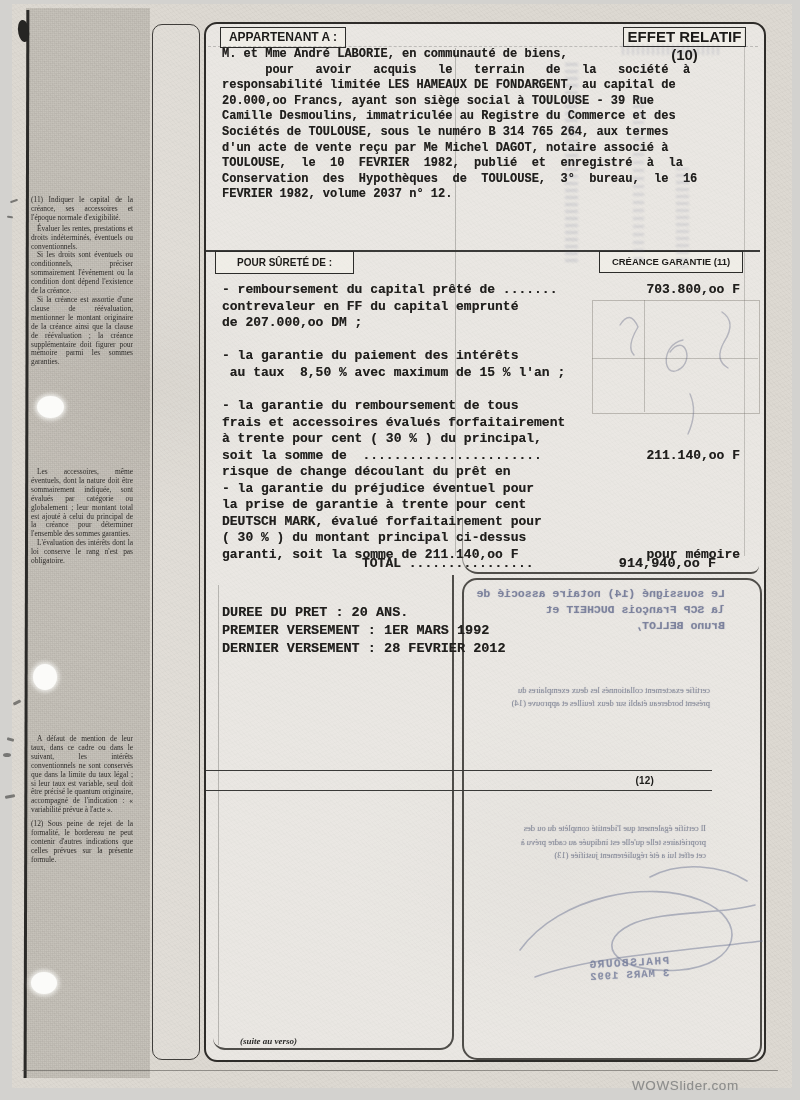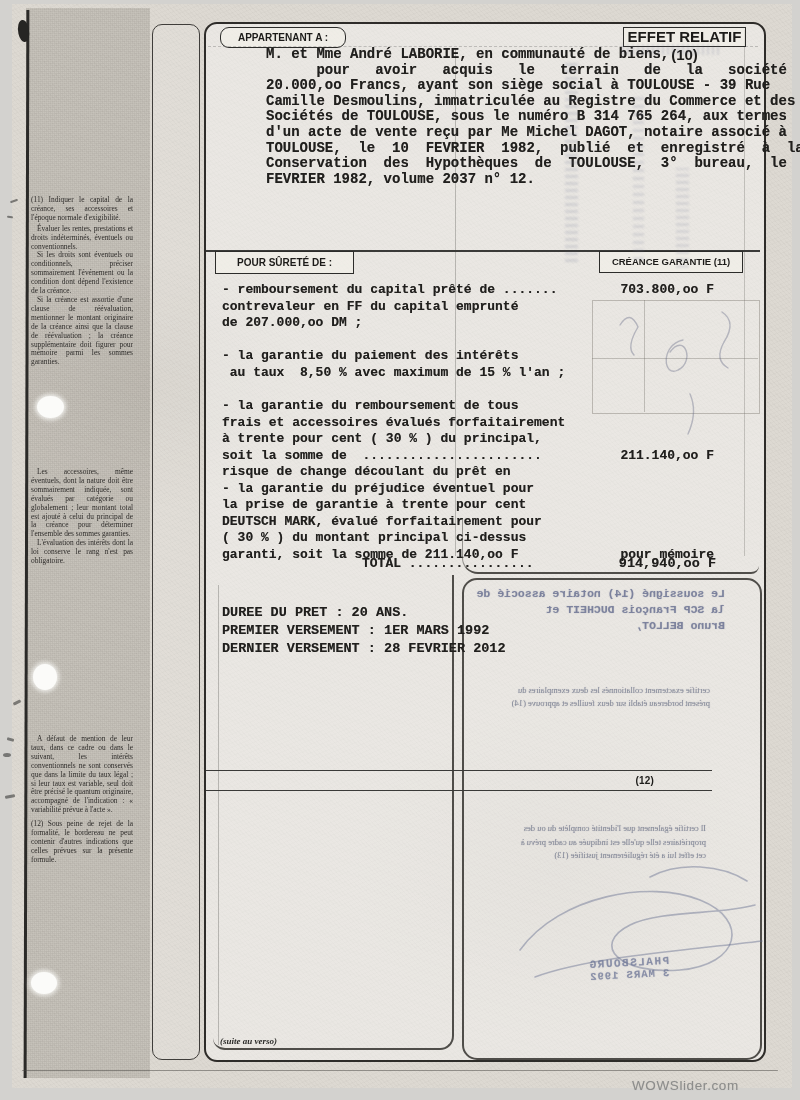--- a/index.html
+++ b/index.html
@@ -35,25 +35,25 @@
   .note p.ind{text-indent:6px;margin-bottom:0;}
   .mainbox{left:204px;top:22px;width:558px;height:1036px;border:2px solid #2e2c29;border-radius:13px;
     background:rgba(255,255,255,.38);}
   .narrowcol{left:152px;top:24px;width:46px;height:1034px;border:1.6px solid #3f3d3a;border-radius:10px;
     background:rgba(255,255,255,.12);}
   .labelbox{border:1.5px solid #2c2c2a;text-align:center;font-weight:bold;color:#1c1b19;
     background:rgba(244,241,234,.6);}
   .mono{font-family:"Liberation Mono",monospace;font-weight:bold;color:#201f1d;
     text-shadow:0 0 .4px rgba(32,31,29,.55);}
   .mono div{white-space:pre;}
-  .owner{font-size:14px;line-height:15.6px;margin-left:44px;}
+  .owner{font-size:12px;line-height:15.6px;}
   .gitem{font-size:13px;line-height:16.5px;width:518px;}
   .grow{display:flex;justify-content:space-between;gap:41px;}
   .grow .t{white-space:pre;}
-  .grow .a{margin-right:26px;white-space:pre;}
+  .grow .a{white-space:pre;}
   .hline{background:#3a3a38;height:1.5px;}
   .vfaint{width:1px;background:rgba(90,88,82,.35);}
   .band{left:206px;top:770px;width:506px;height:19px;border-top:1.5px solid #3a3a38;border-bottom:1.5px solid #3a3a38;
     text-align:center;font-size:10px;font-weight:bold;color:#1d1c1a;line-height:19px;letter-spacing:.2px;}
   .band .ref{position:absolute;right:58px;top:0;}
   .mirror{transform:scaleX(-1);}
   .bleedA{font-family:"Liberation Mono",monospace;font-weight:bold;font-size:11.5px;line-height:16px;
     color:rgba(96,104,138,.62);text-shadow:0 0 1px rgba(96,104,138,.5);}
   .bleedB{font-family:"Liberation Serif",serif;font-size:8.5px;color:rgba(104,110,132,.6);
     text-shadow:0 0 .8px rgba(104,110,132,.5);}
@@ -99,31 +99,32 @@
 <div class="abs narrowcol"></div>
 <div class="abs mainbox"></div>
 
 <div class="abs vfaint" style="left:455px;top:48px;height:508px;"></div>
 <div class="abs vfaint" style="left:744px;top:30px;height:526px;opacity:.8;"></div>
 <div class="abs vfaint" style="left:218px;top:585px;height:460px;"></div>
 <div class="abs" style="left:592px;top:300px;width:166px;height:112px;border:1px solid rgba(110,106,96,.38);filter:blur(.4px);"></div>
 <div class="abs" style="left:644px;top:300px;width:1px;height:112px;background:rgba(110,106,96,.35);"></div>
 <div class="abs" style="left:592px;top:358px;width:166px;height:1px;background:rgba(110,106,96,.35);"></div>
 
-<div class="abs labelbox" style="left:220px;top:27px;width:124px;height:19px;font-size:10px;line-height:19px;border-radius:9px;">
+<div class="abs labelbox" style="left:220px;top:27px;width:124px;height:19px;font-size:12px;line-height:19px;">
   <span>APPARTENANT A :</span>
 </div>
 <div class="abs labelbox" style="left:623px;top:27px;width:121px;height:18px;font-size:15px;line-height:18px;">
   <span>EFFET RELATIF (10)</span>
 </div>
 <div class="abs" style="left:208px;top:46px;width:550px;height:0;border-top:1px dashed rgba(60,60,58,.25);"></div>
 
 <div class="abs mono owner" style="left:222px;top:47px;width:518px;">
   <div>M. et Mme André LABORIE, en communauté de biens,</div>
   <div>      pour   avoir   acquis   le   terrain   de   la   société  à</div>
+  <div>responsabilité limitée LES HAMEAUX DE FONDARGENT, au capital de</div>
   <div>20.000,oo Francs, ayant son siège social à TOULOUSE - 39 Rue</div>
   <div>Camille Desmoulins, immatriculée au Registre du Commerce et des</div>
   <div>Sociétés de TOULOUSE, sous le numéro B 314 765 264, aux termes</div>
   <div>d'un acte de vente reçu par Me Michel DAGOT, notaire associé à</div>
   <div>TOULOUSE,  le  10  FEVRIER  1982,  publié  et  enregistré  à  la</div>
   <div>Conservation  des  Hypothèques  de  TOULOUSE,  3°  bureau,  le  16</div>
   <div>FEVRIER 1982, volume 2037 n° 12.</div>
 </div>
 
 <div class="abs hline" style="left:206px;top:250px;width:554px;"></div>
@@ -198,21 +199,21 @@
     <path d="M 20 95 C 60 40 150 25 200 45 C 250 65 240 110 180 115 C 120 120 90 90 130 70 C 160 55 220 60 255 50"></path>
     <path d="M 35 122 C 90 102 180 96 262 86"></path>
     <path d="M 150 22 C 180 6 222 10 247 26"></path>
   </g>
 </svg>
 <div class="abs mirror stamp" style="left:575px;top:957px;width:108px;transform:scaleX(-1) rotate(3deg);">
   <div style="font-size:11px;letter-spacing:1.5px;">PHALSBOURG</div>
   <div style="font-size:10.5px;letter-spacing:1px;">3 MARS 1992</div>
 </div>
 
-<div class="abs" style="left:220px;top:1036px;font-family:'Liberation Serif',serif;font-weight:bold;font-style:italic;font-size:9px;color:#2a2a28;">
+<div class="abs" style="left:220px;top:1036px;font-family:'Liberation Serif',serif;font-weight:bold;font-style:italic;font-size:9px;color:#2a2a28;padding-left:20px;">
   <span>(suite au verso)</span>
 </div>
 
 <div class="abs smudge" style="left:622px;top:44px;width:100px;height:11px;background:repeating-linear-gradient(90deg, rgba(110,115,145,.5) 0 2px, transparent 2px 5px);"></div>
 <div class="abs smudge" style="left:565px;top:62px;width:13px;height:200px;background:repeating-linear-gradient(0deg, rgba(110,115,145,.45) 0 3px, transparent 3px 7px);"></div>
 <div class="abs smudge" style="left:633px;top:95px;width:11px;height:165px;background:repeating-linear-gradient(0deg, rgba(110,115,145,.4) 0 3px, transparent 3px 8px);"></div>
 <div class="abs smudge" style="left:676px;top:168px;width:13px;height:100px;background:repeating-linear-gradient(0deg, rgba(110,115,145,.4) 0 3px, transparent 3px 7px);"></div>
 
 <svg class="abs" style="left:600px;top:290px;" width="160" height="160" viewBox="0 0 160 160">
   <g fill="none" stroke="rgba(95,100,130,.38)" stroke-width="1.4" stroke-linecap="round">

